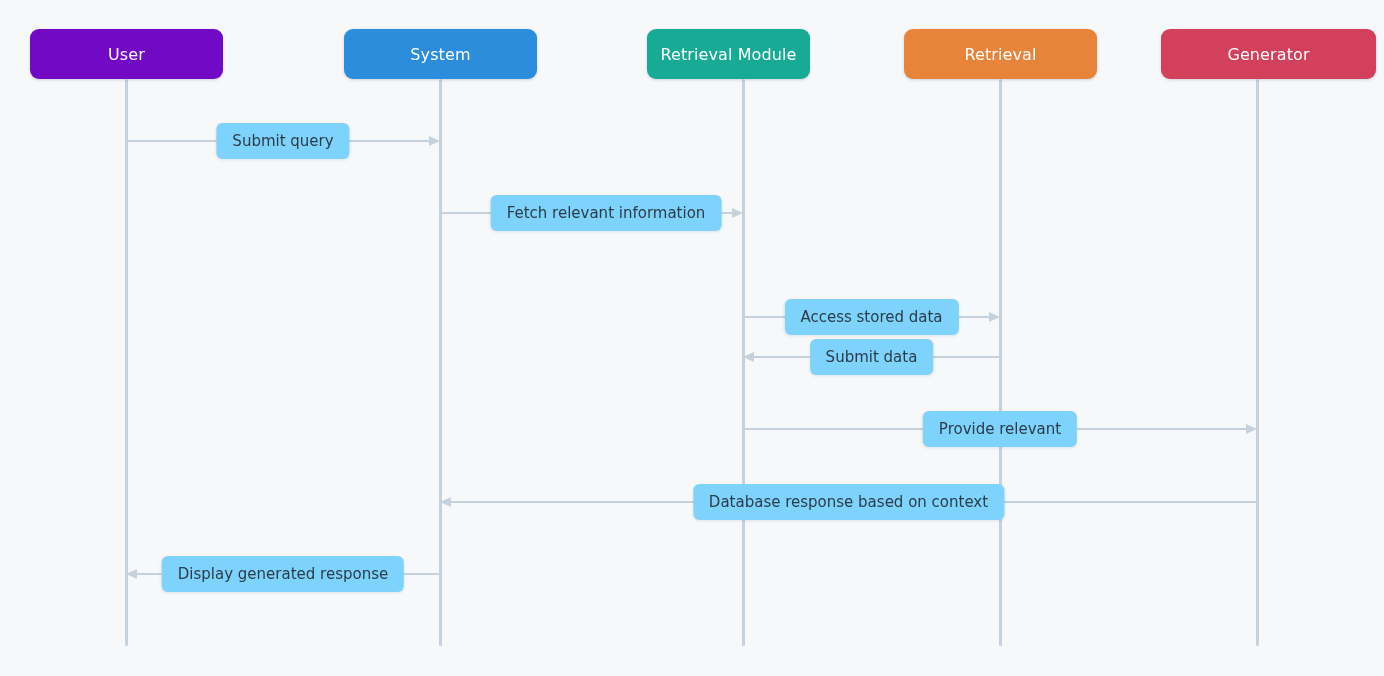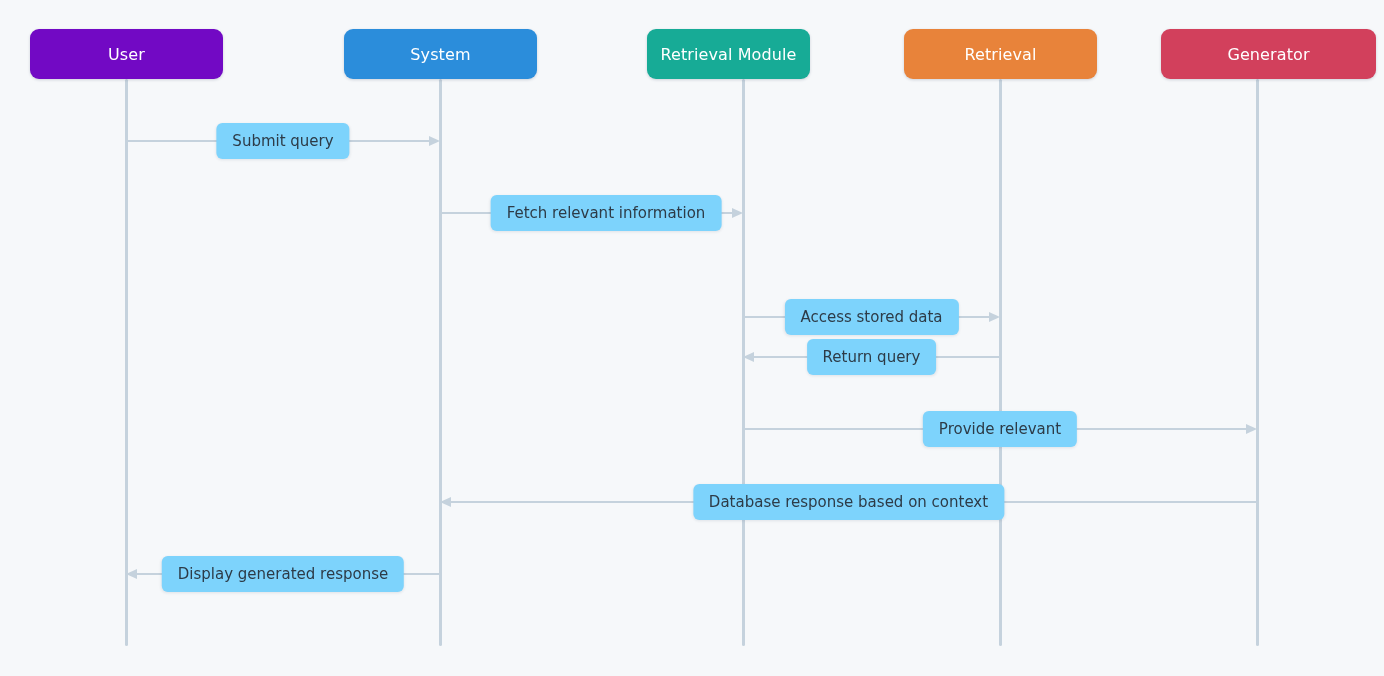--- a/index.html
+++ b/index.html
@@ -118,21 +118,21 @@
       <div class="msg-label" style="left: 606px; color: rgb(45, 59, 71);">Fetch relevant information</div>
     </div>
     <div class="message" style="left: 0px; top: 284px; width: 1384px; margin-top: 32px;">
       <div class="msg-line" style="background: rgb(197, 210, 221); left: 743px; width: 247px;"></div>
       <div class="arrow-head right" style="left: 989px; border-left-color: rgb(197, 210, 221);"></div>
       <div class="msg-label" style="left: 871.5px; color: rgb(45, 59, 71);">Access stored data</div>
     </div>
     <div class="message" style="left: 0px; top: 356px; width: 1384px;">
       <div class="msg-line" style="background: rgb(197, 210, 221); left: 753px; width: 247px;"></div>
       <div class="arrow-head left" style="left: 743px; border-right-color: rgb(197, 210, 221);"></div>
-      <div class="msg-label" style="left: 871.5px; color: rgb(45, 59, 71);">Return query</div>
+      <div class="msg-label" style="left: 871.5px; color: rgb(45, 59, 71);">Submit data</div>
     </div>
     <div class="message" style="left: 0px; top: 428px; width: 1384px;">
       <div class="msg-line" style="background: rgb(197, 210, 221); left: 743px; width: 504px;"></div>
       <div class="arrow-head right" style="left: 1246px; border-left-color: rgb(197, 210, 221);"></div>
       <div class="msg-label" style="left: 1000px; color: rgb(45, 59, 71);">Provide relevant</div>
     </div>
     <div class="message" style="left: 0px; top: 501px; width: 1384px;">
       <div class="msg-line" style="background: rgb(197, 210, 221); left: 450px; width: 807px;"></div>
       <div class="arrow-head left" style="left: 440px; border-right-color: rgb(197, 210, 221);"></div>
       <div class="msg-label" style="left: 848.5px; color: rgb(45, 59, 71);">Database response based on context</div>

